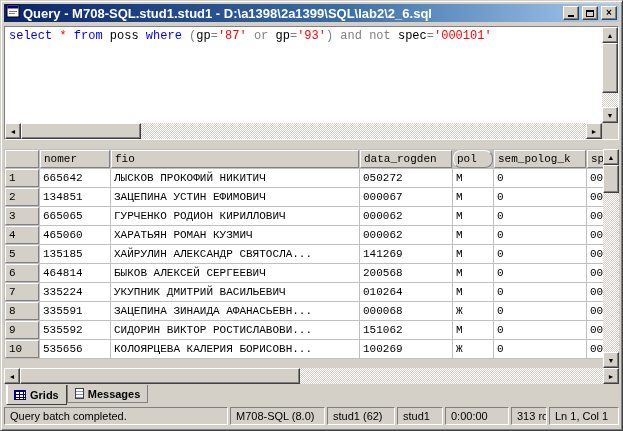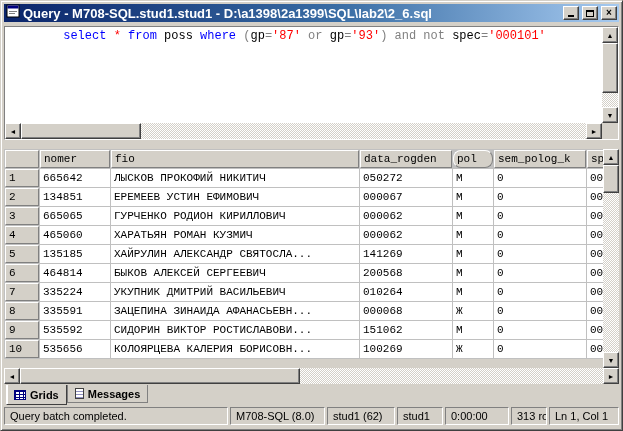--- a/index.html
+++ b/index.html
@@ -31,21 +31,21 @@
     box-shadow:inset -1px -1px 0 #808080;box-sizing:border-box;}
   .vscroll{flex:0 0 16px;width:16px;display:flex;flex-direction:column;}
   .vscroll .sb-thumb{left:0;width:16px;}
   .hscroll{display:flex;flex-direction:row;height:16px;}
   .hscroll .sb-track{height:16px;}
   .hscroll .sb-thumb{top:0;height:16px;}
   .sb-corner{flex:0 0 16px;background:#d4d0c8;}
   
   .editor-section{flex:0 0 112px;margin-top:4px;background:#ffffff;display:flex;flex-direction:column;
     border:1px solid;border-color:#808080 #ffffff #ffffff #808080;box-shadow:inset 1px 1px 0 #404040,inset -1px -1px 0 #d4d0c8;}
-  .editor-view{flex:1;display:flex;overflow:hidden;text-align:center;}
+  .editor-view{flex:1;display:flex;overflow:hidden;}
   .editor-text{flex:1;background:#fff;font-family:"Liberation Mono","DejaVu Sans Mono",monospace;
     font-size:12px;line-height:15px;padding:2px 2px 0 4px;white-space:pre;overflow:hidden;}
   .hscroll-row{flex:0 0 16px;display:flex;}
   .hscroll-row .hscroll{flex:1;}
   
   .splitter{flex:0 0 9px;background:#d4d0c8;}
   
   .grid-section{flex:1;display:flex;overflow:hidden;background:#d4d0c8;}
   .grid-viewport{flex:1;overflow:hidden;}
   table.grid{border-collapse:separate;border-spacing:1px;background:#c0c0c0;table-layout:fixed;width:608px;
@@ -150,21 +150,21 @@
               <td class="cell">665642</td>
               <td class="cell">ЛЫСКОВ ПРОКОФИЙ НИКИТИЧ</td>
               <td class="cell">050272</td>
               <td class="cell">М</td>
               <td class="cell">0</td>
               <td class="cell">002804</td>
             </tr>
             <tr>
               <td class="rowhdr">2</td>
               <td class="cell">134851</td>
-              <td class="cell">ЕРЕМЕЕВ УСТИН ЕФИМОВИЧ</td>
+              <td class="cell">ЗАЦЕПИНА УСТИН ЕФИМОВИЧ</td>
               <td class="cell">000067</td>
               <td class="cell">М</td>
               <td class="cell">0</td>
               <td class="cell">003114</td>
             </tr>
             <tr>
               <td class="rowhdr">3</td>
               <td class="cell">665065</td>
               <td class="cell">ГУРЧЕНКО РОДИОН КИРИЛЛОВИЧ</td>
               <td class="cell">000062</td>

